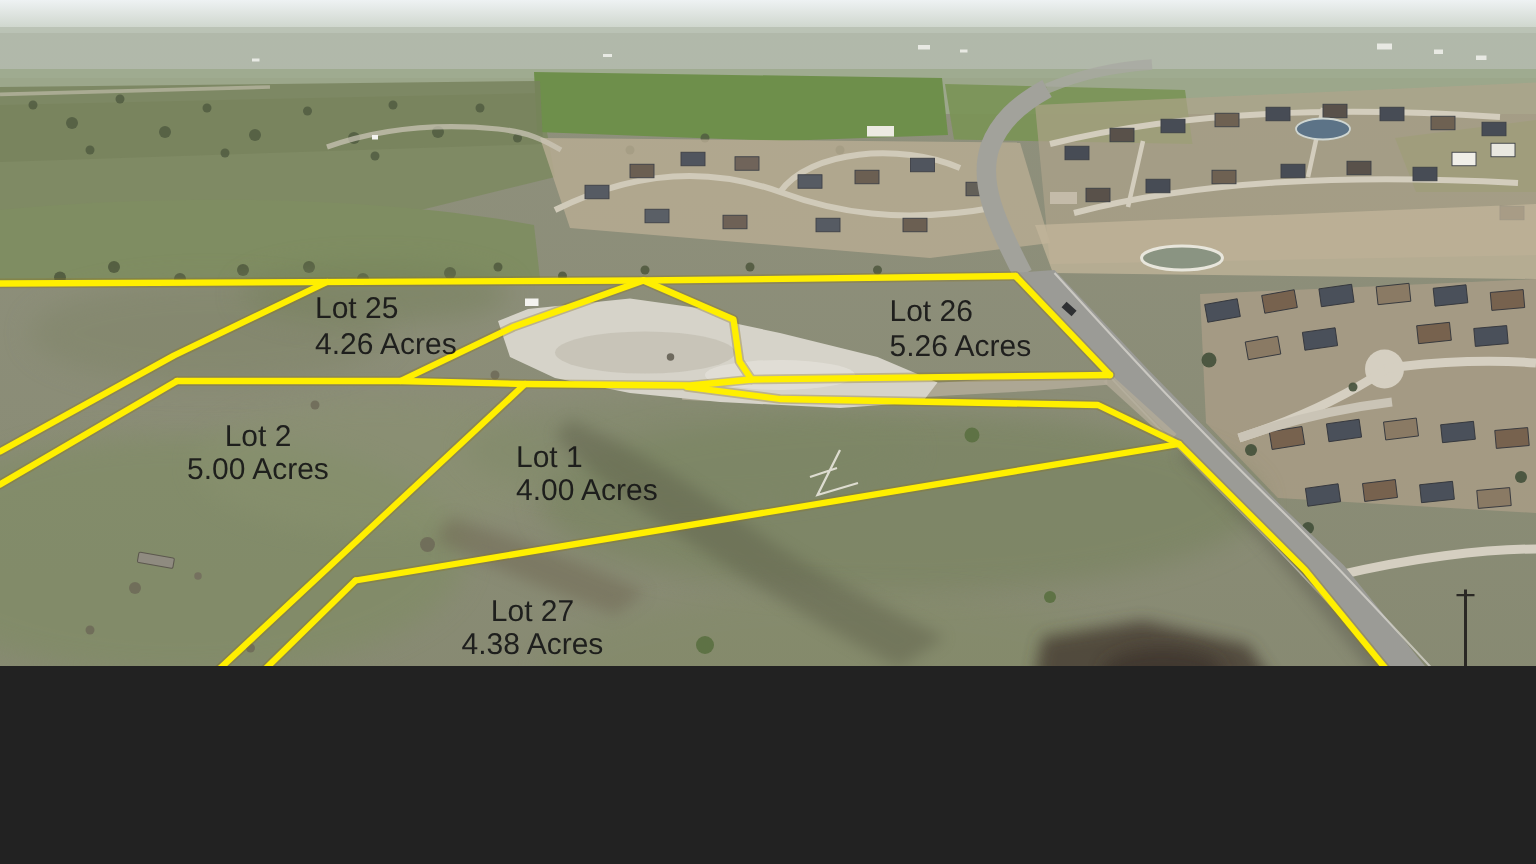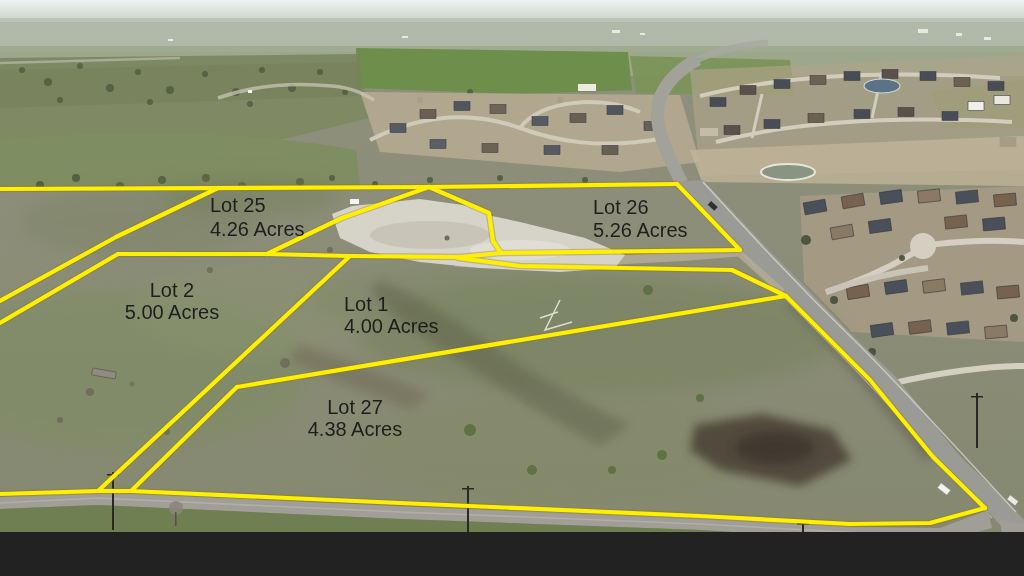--- a/index.html
+++ b/index.html
@@ -1,16 +1,16 @@
 <!DOCTYPE html>
 <html><head>
 <meta charset="utf-8">
 <style>
   html,body{margin:0;padding:0;background:#222;}
-  .stage{position:relative;width:1024px;height:532px;overflow:hidden;background:#ef4444;
+  .stage{position:relative;width:1024px;height:444px;overflow:hidden;background:#ef4444;
          font-family:"Liberation Sans", sans-serif;}
   svg{display:block}
   text.lot-label{font-family:"Liberation Sans", sans-serif;font-size:20px;fill:#161616;opacity:.92;}
 </style>
 </head>
 <body>
 
 <div class="stage">
 <svg width="1024" height="576" viewBox="0 0 1024 576">
   <defs>

